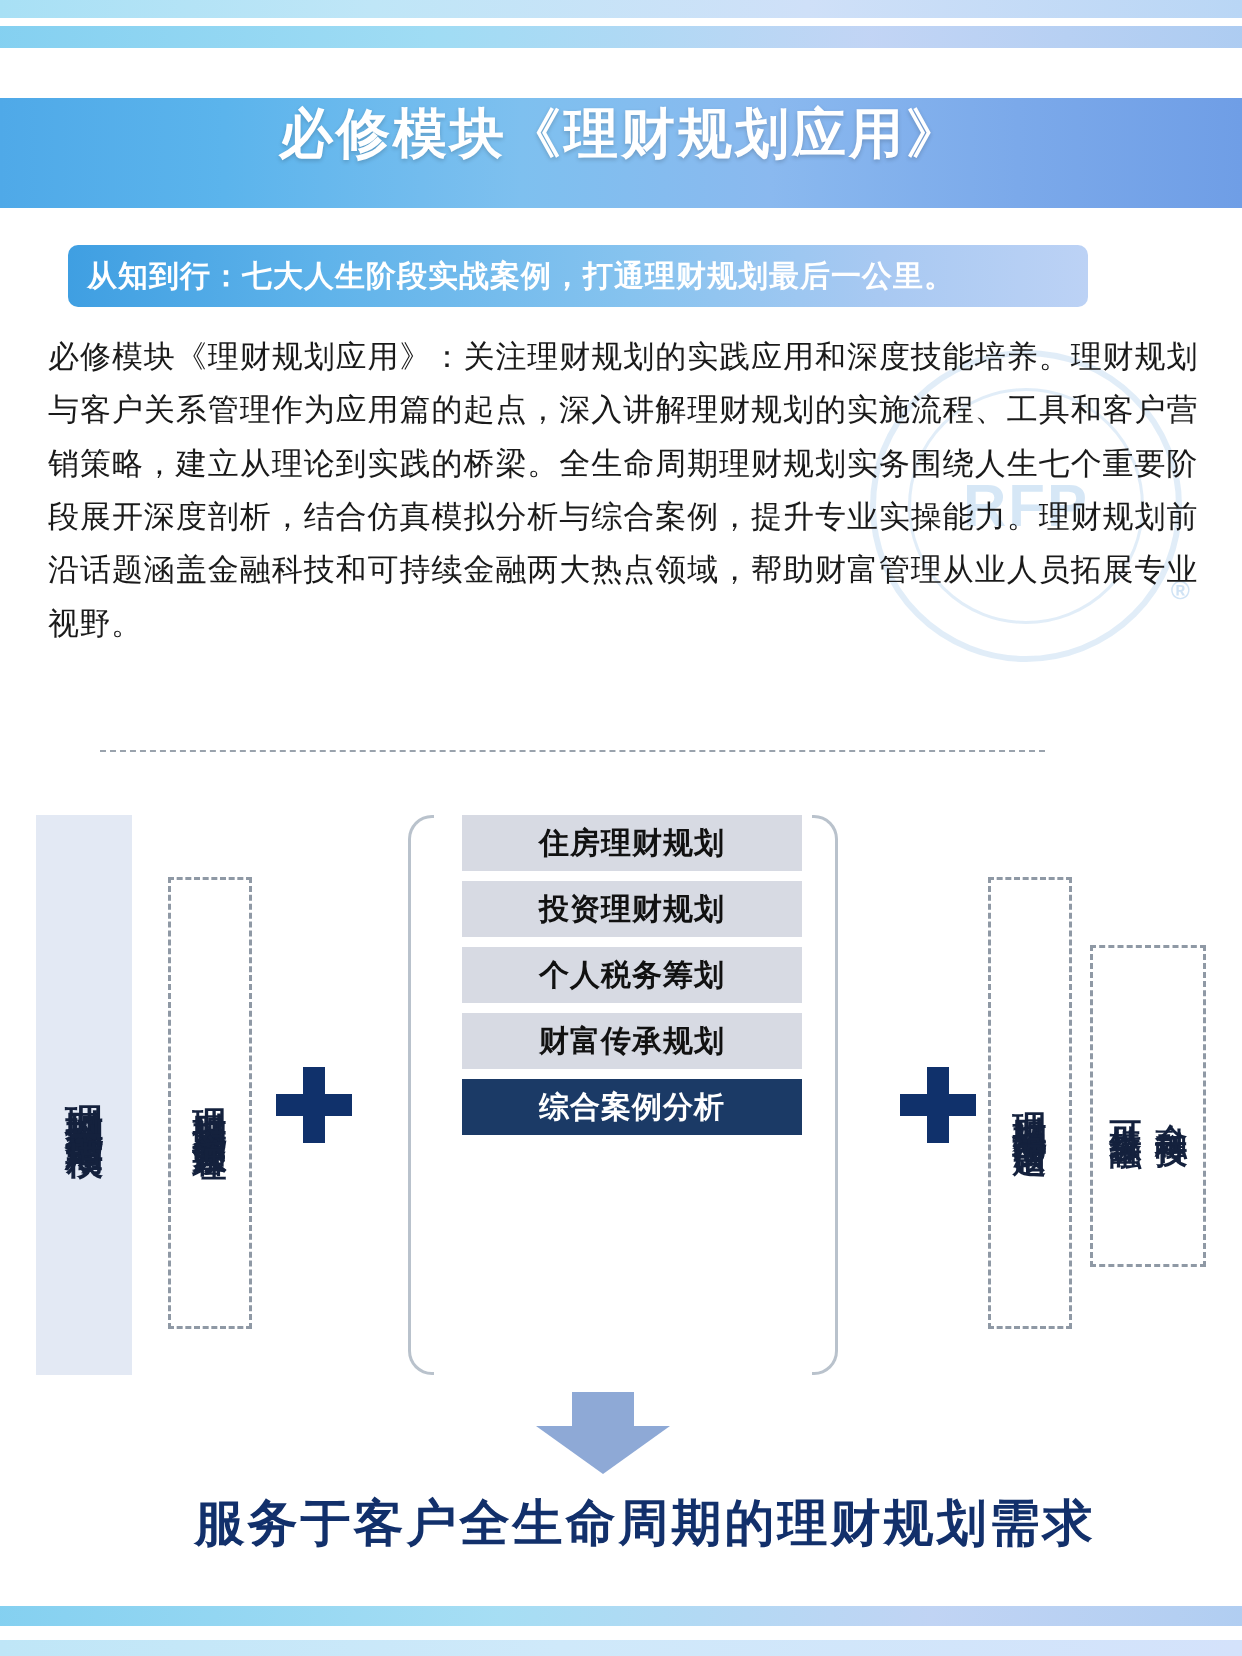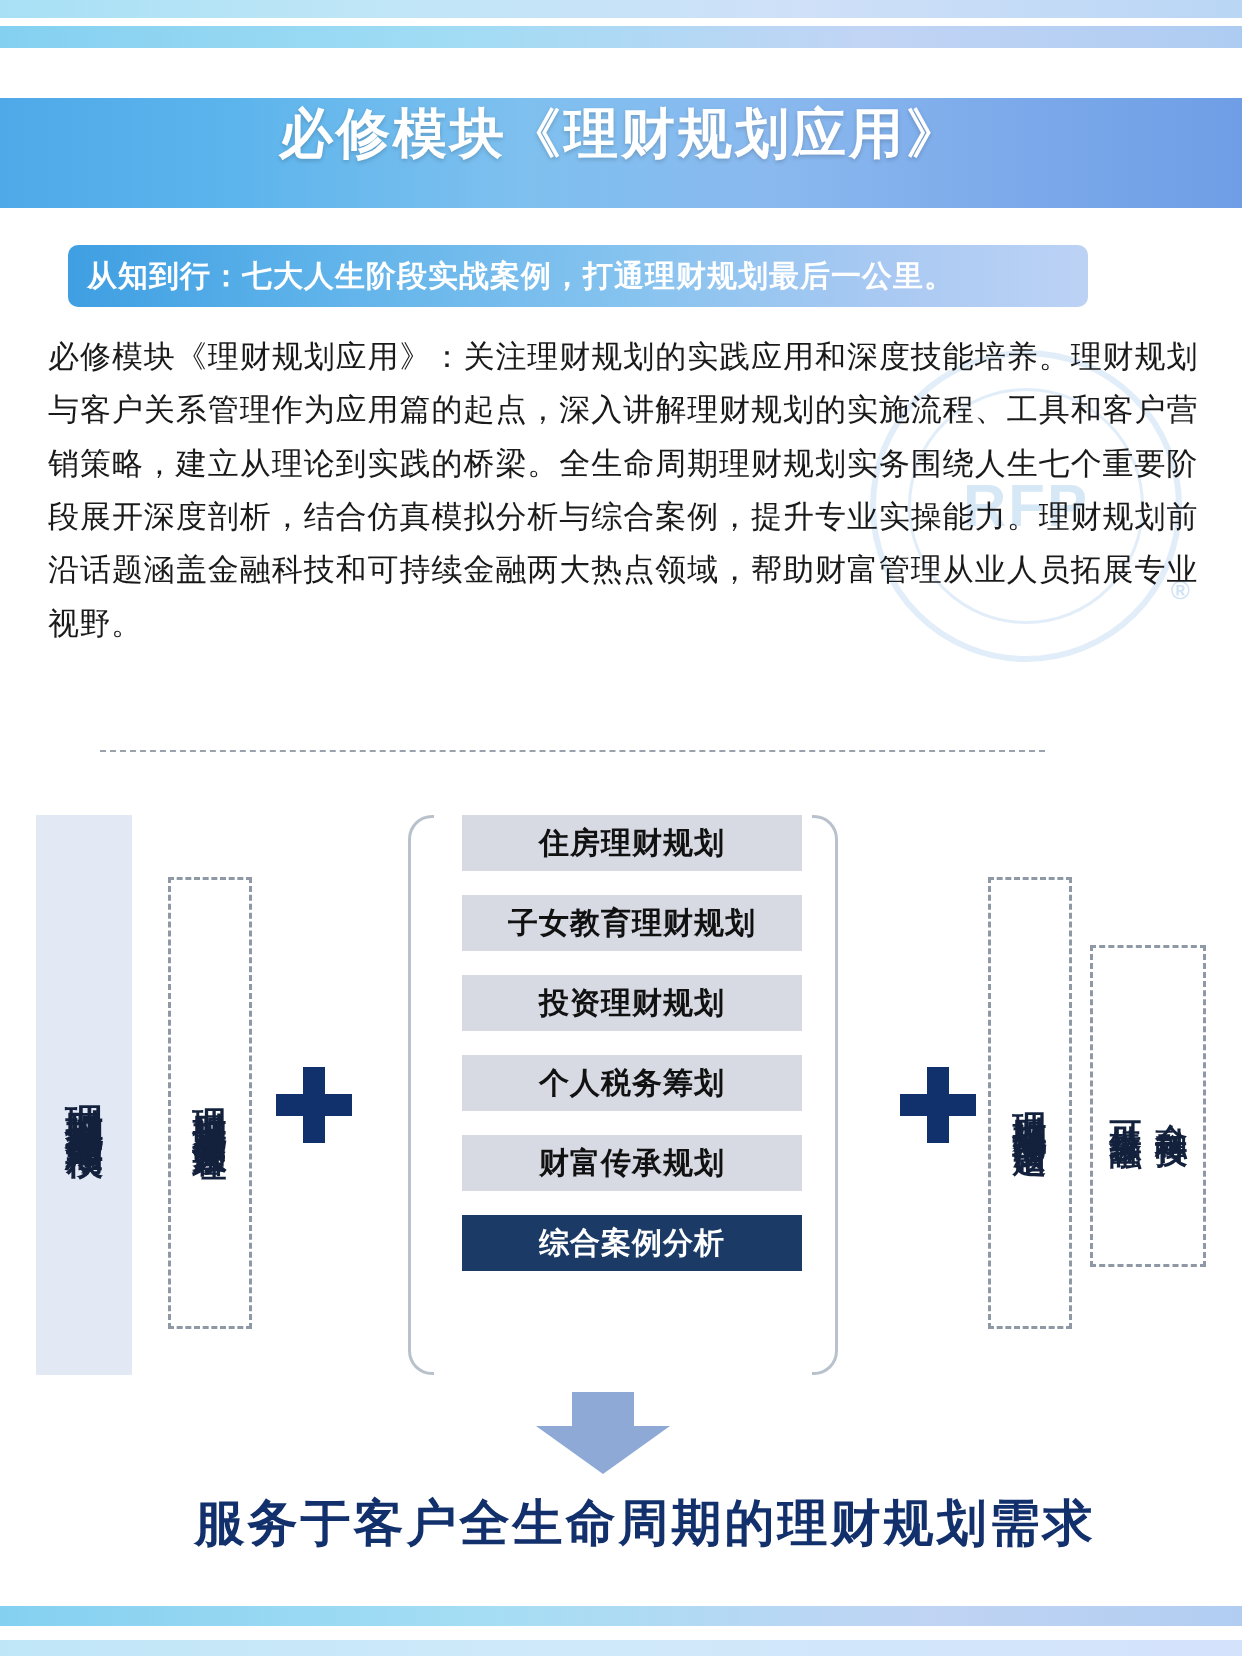--- a/index.html
+++ b/index.html
@@ -148,21 +148,21 @@
   .brace {
     position: absolute; top: 0; width: 26px; height: 560px;
     border: 3px solid #b9c2cc;
     box-sizing: border-box;
   }
   .brace-left { left: 408px; border-right: none; border-radius: 24px 0 0 24px; }
   .brace-right { left: 812px; border-left: none; border-radius: 0 24px 24px 0; }
 
   .list {
     position: absolute; left: 462px; top: 0px; width: 340px;
-    display: flex; flex-direction: column; gap: 24px;
+    display: flex; flex-direction: column; gap: 10px;
   }
   .list-item {
     background: #d7dae3;
     height: 56px;
     display: flex; align-items: center; justify-content: center;
     font-size: 30px; font-weight: bold; color: #111111;
     letter-spacing: 1px;
   }
   .list-item.highlight {
     background: #1b3a66; color: #ffffff; text-align: center;
@@ -238,21 +238,20 @@
     <span class="vtext">理财规划与客户关系管理</span>
   </div>
 
   <div class="plus plus-left"></div>
 
   <div class="brace brace-left"></div>
   <div class="brace brace-right"></div>
 
   <div class="list">
     <div class="list-item">住房理财规划</div>
-    <div class="list-item">子女教育理财规划</div>
     <div class="list-item">投资理财规划</div>
     <div class="list-item">个人税务筹划</div>
     <div class="list-item">财富传承规划</div>
     <div class="list-item highlight">综合案例分析</div>
   </div>
 
   <div class="plus plus-right"></div>
 
   <div class="block-dashed-3">
     <span class="vtext">理财规划的前沿话题</span>

